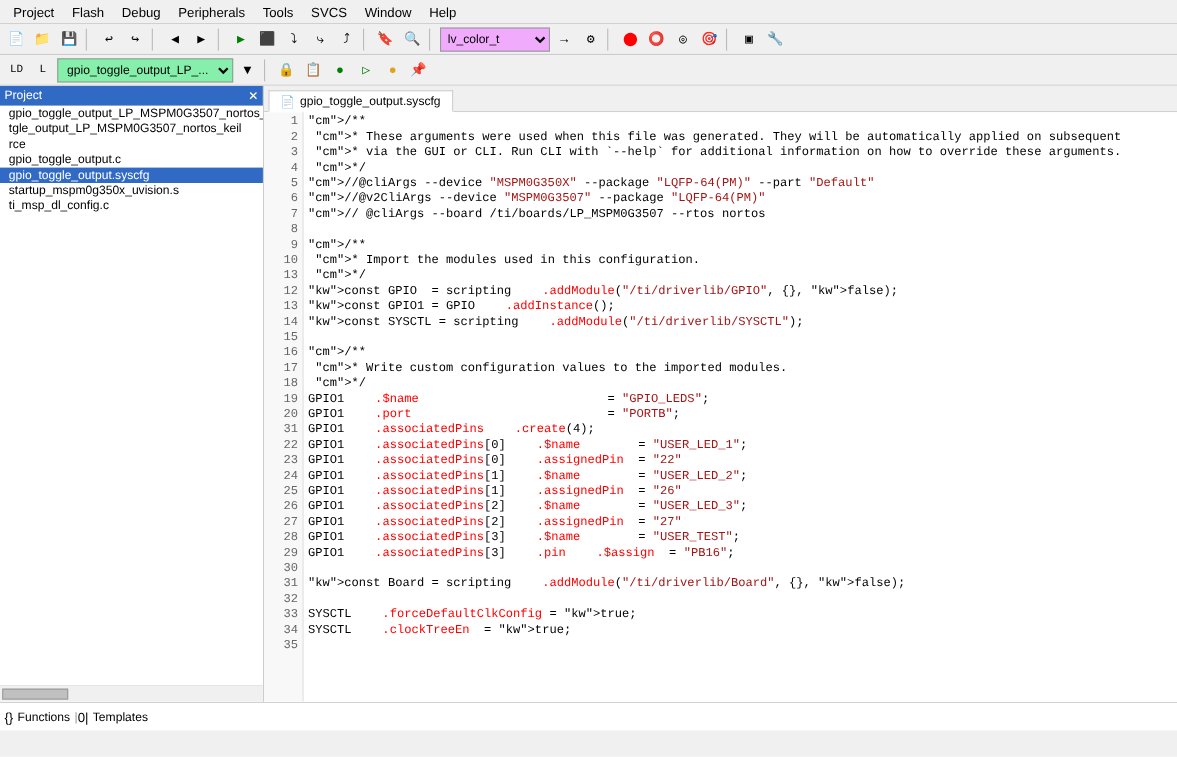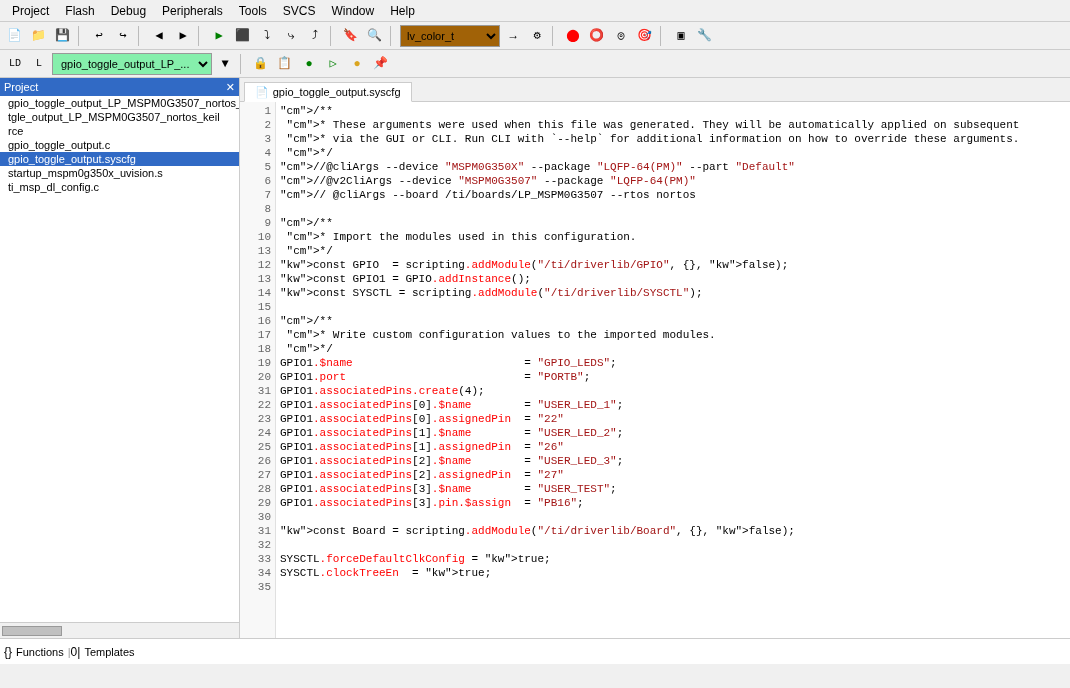--- a/index.html
+++ b/index.html
@@ -32,21 +32,21 @@
     .tb-btn {
       width: 22px; height: 22px;
       display: flex; align-items: center; justify-content: center;
       background: #f0f0f0;
       border: 1px solid transparent;
       cursor: pointer;
       font-size: 12px;
     }
     .tb-sep { width: 6px; height: 20px; border-left: 1px solid #bbb; margin: 0 2px; }
     .tb-combo {
-      height: 22px; font-size: 11px; background: #a16207;
+      height: 22px; font-size: 11px; background: #f0abfc;
       border: 1px solid #999; padding: 0 2px; min-width: 100px;
     }
 
     
     .toolbar2 {
       display: flex; align-items: center;
       background: #f0f0f0;
       height: 28px;
       border-bottom: 1px solid #ccc;
       padding: 2px 4px;
@@ -158,21 +158,21 @@
       flex: 1;
       overflow: auto;
       padding: 2px 4px;
       font-size: 11px;
       font-family: 'Courier New', monospace;
       line-height: 14px;
       white-space: pre;
       color: #000;
     }
     .st { color: #a31515; }
-    .at { color: #ff0000; }
+    .at { color: #ff0000; margin-left: 28px; }
 
     
     .bottom-bar {
       display: flex;
       align-items: center;
       background: white;
       height: 26px;
       border-top: 1px solid #ccc;
       font-family: Arial, sans-serif;
       font-size: 11px;

